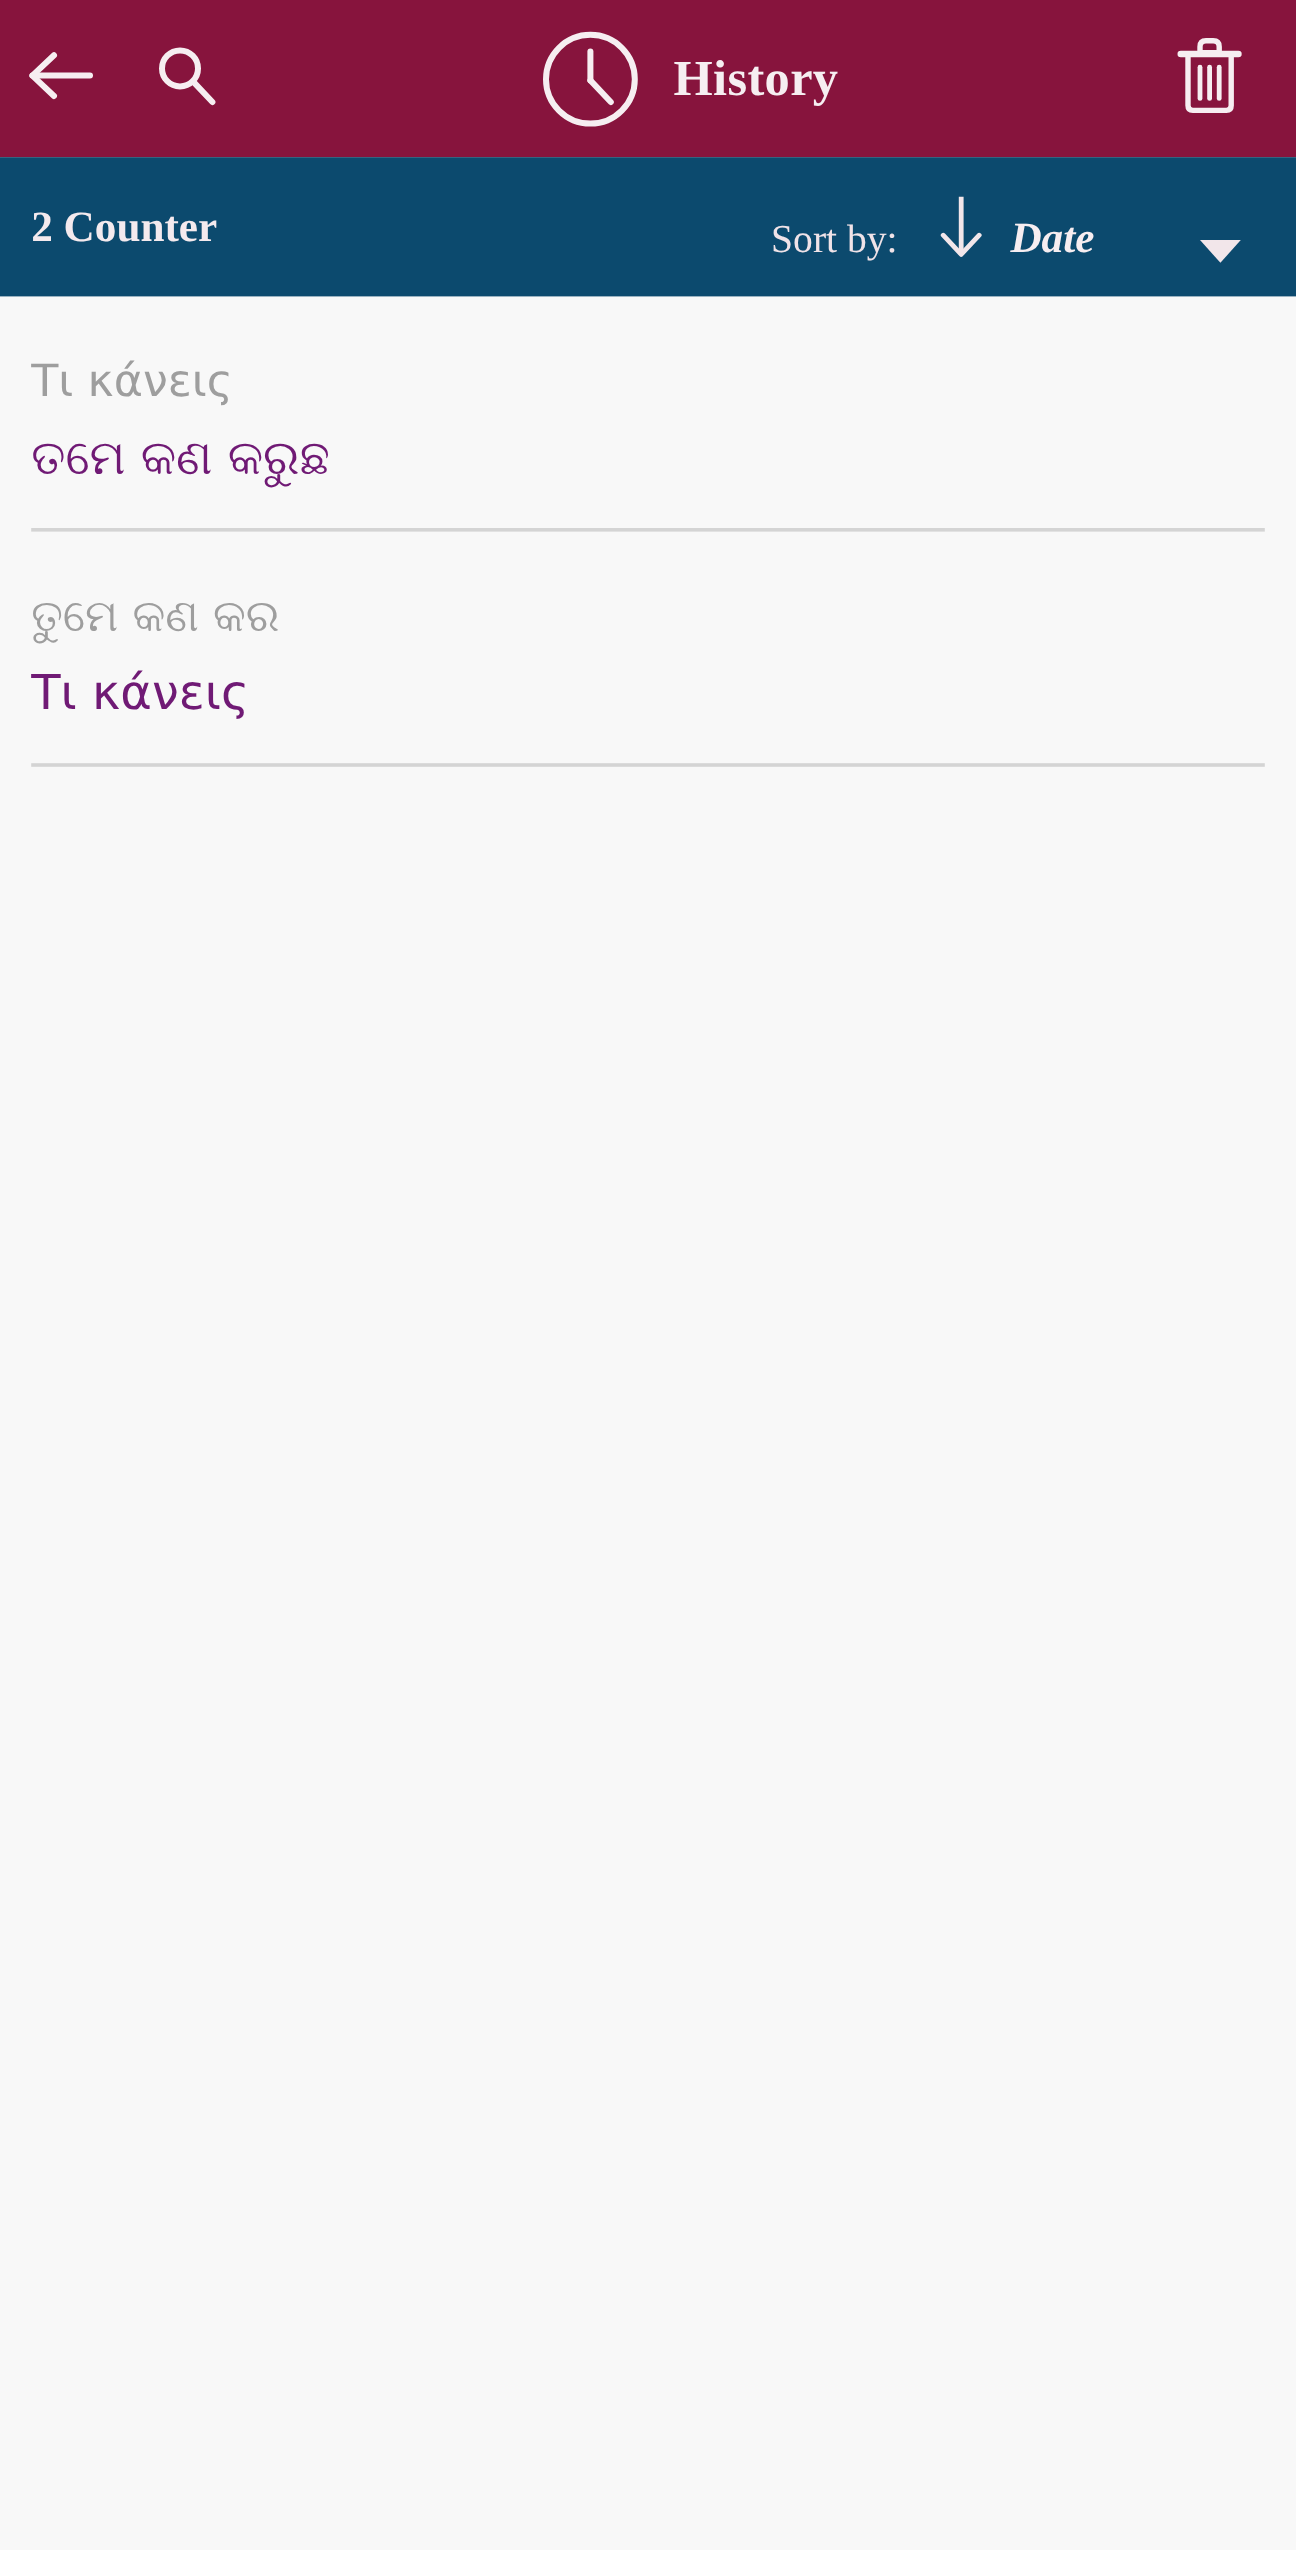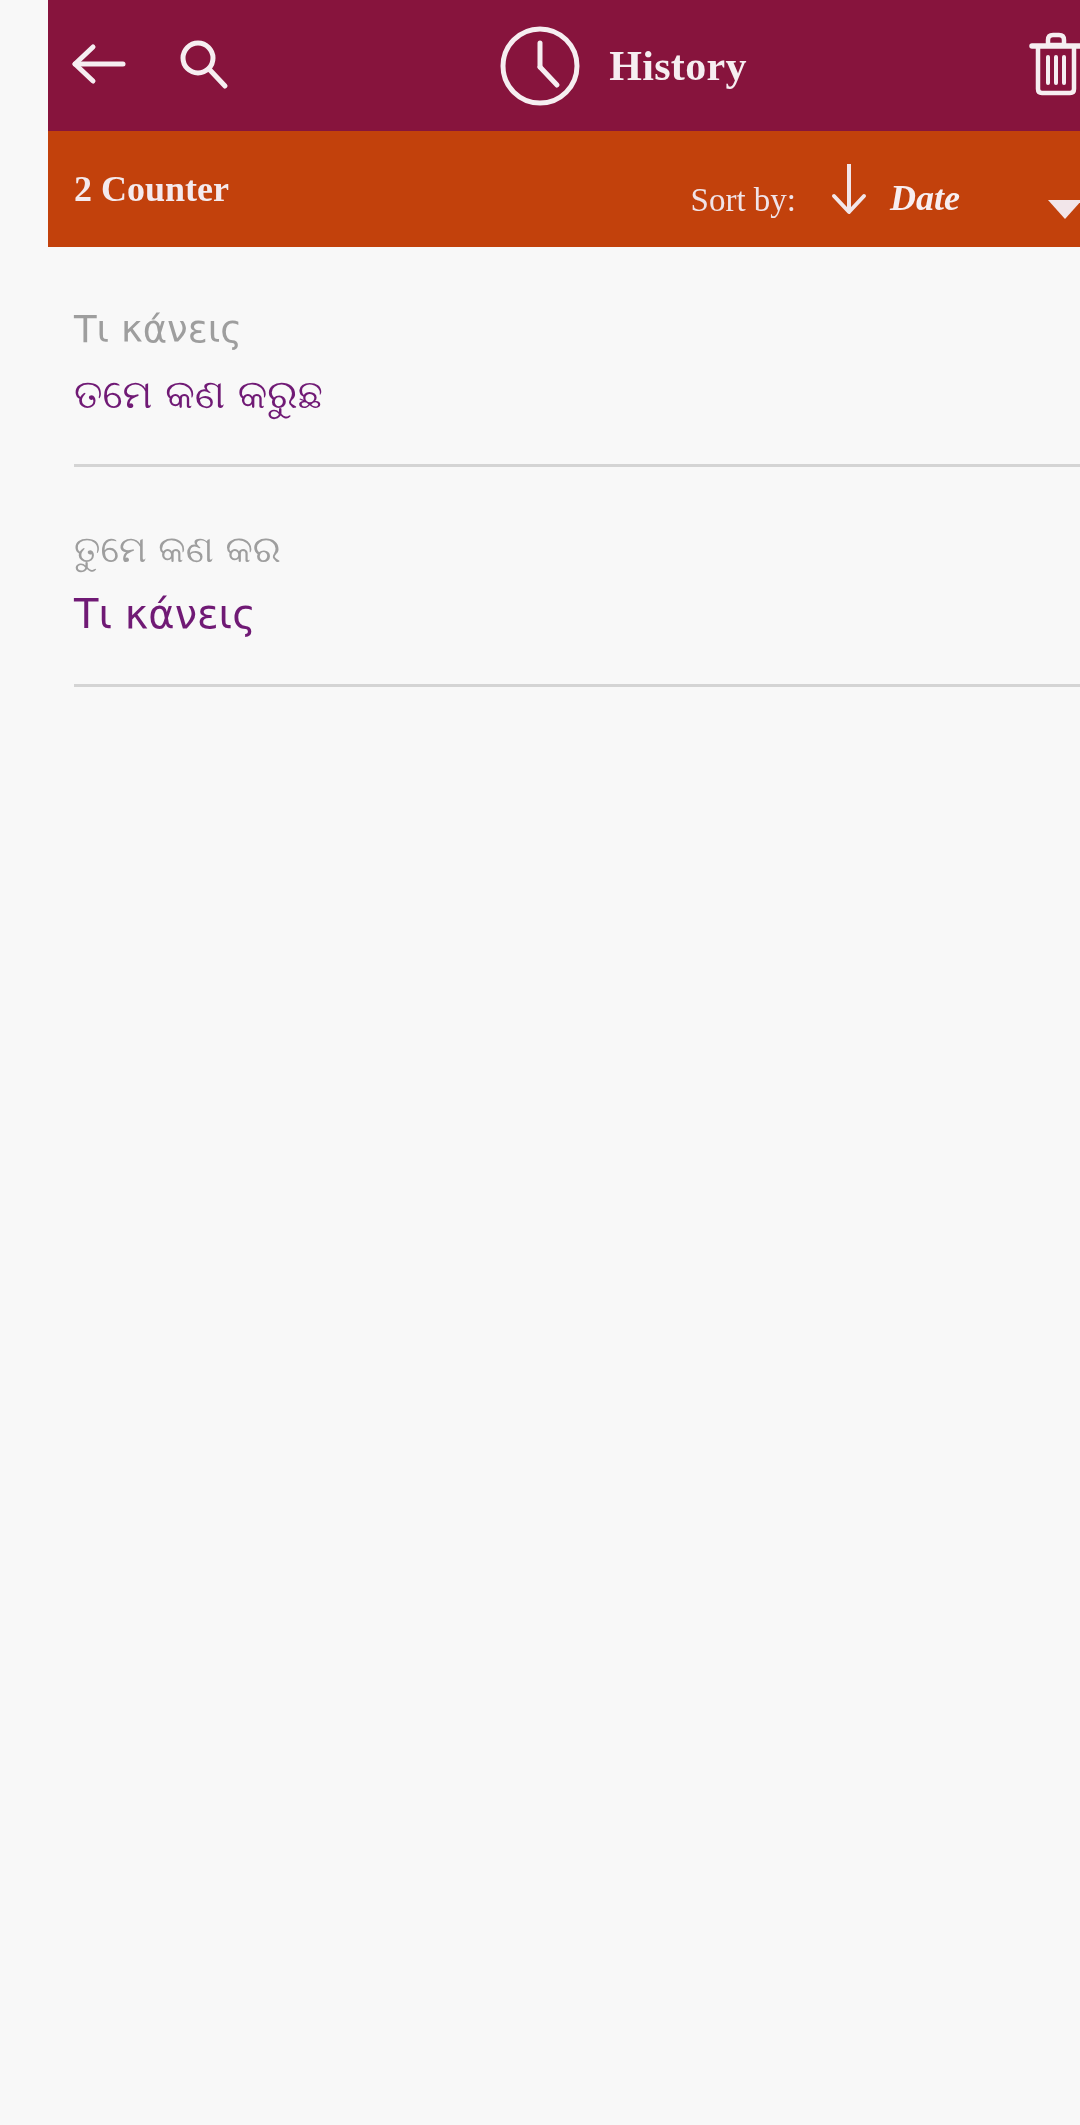--- a/index.html
+++ b/index.html
@@ -11,21 +11,20 @@
     height: 2125px;
     background: #f8f8f8;
     font-family: "Liberation Serif", "DejaVu Serif", serif;
     overflow: hidden;
   }
   .screen {
     position: relative;
     width: 880px;
     height: 2125px;
     background: #f8f8f8;
-    margin-left: 48px;
   }
 
   
   .appbar {
     position: absolute;
     left: 0; top: 0;
     width: 1080px;
     height: 131px;
     background: #87143D;
     display: flex;
@@ -56,21 +55,21 @@
     white-space: nowrap;
   }
   .trash-btn { width: 96px; height: 131px; margin-right: 24px; }
 
   
   .sortbar {
     position: absolute;
     left: 0; top: 131px;
     width: 1080px;
     height: 116px;
-    background: #c2410c;
+    background: #0c4a6e;
     display: flex;
     align-items: center;
   }
   .counter-label {
     color: #f4eaee;
     font-size: 36px;
     font-weight: bold;
     margin-left: 26px;
     white-space: nowrap;
   }
@@ -108,21 +107,21 @@
   }
 
   
   .list {
     position: absolute;
     left: 0; top: 247px;
     width: 1080px;
   }
   .list-item {
     position: relative;
-    padding: 12px 26px;
+    padding: 0 26px;
   }
   .src-text {
     color: #9e9e9e;
     font-family: "DejaVu Sans", "Liberation Sans", sans-serif;
     font-size: 37px;
     line-height: 1.0;
     padding-top: 52px;
     white-space: nowrap;
   }
   .dst-text {

